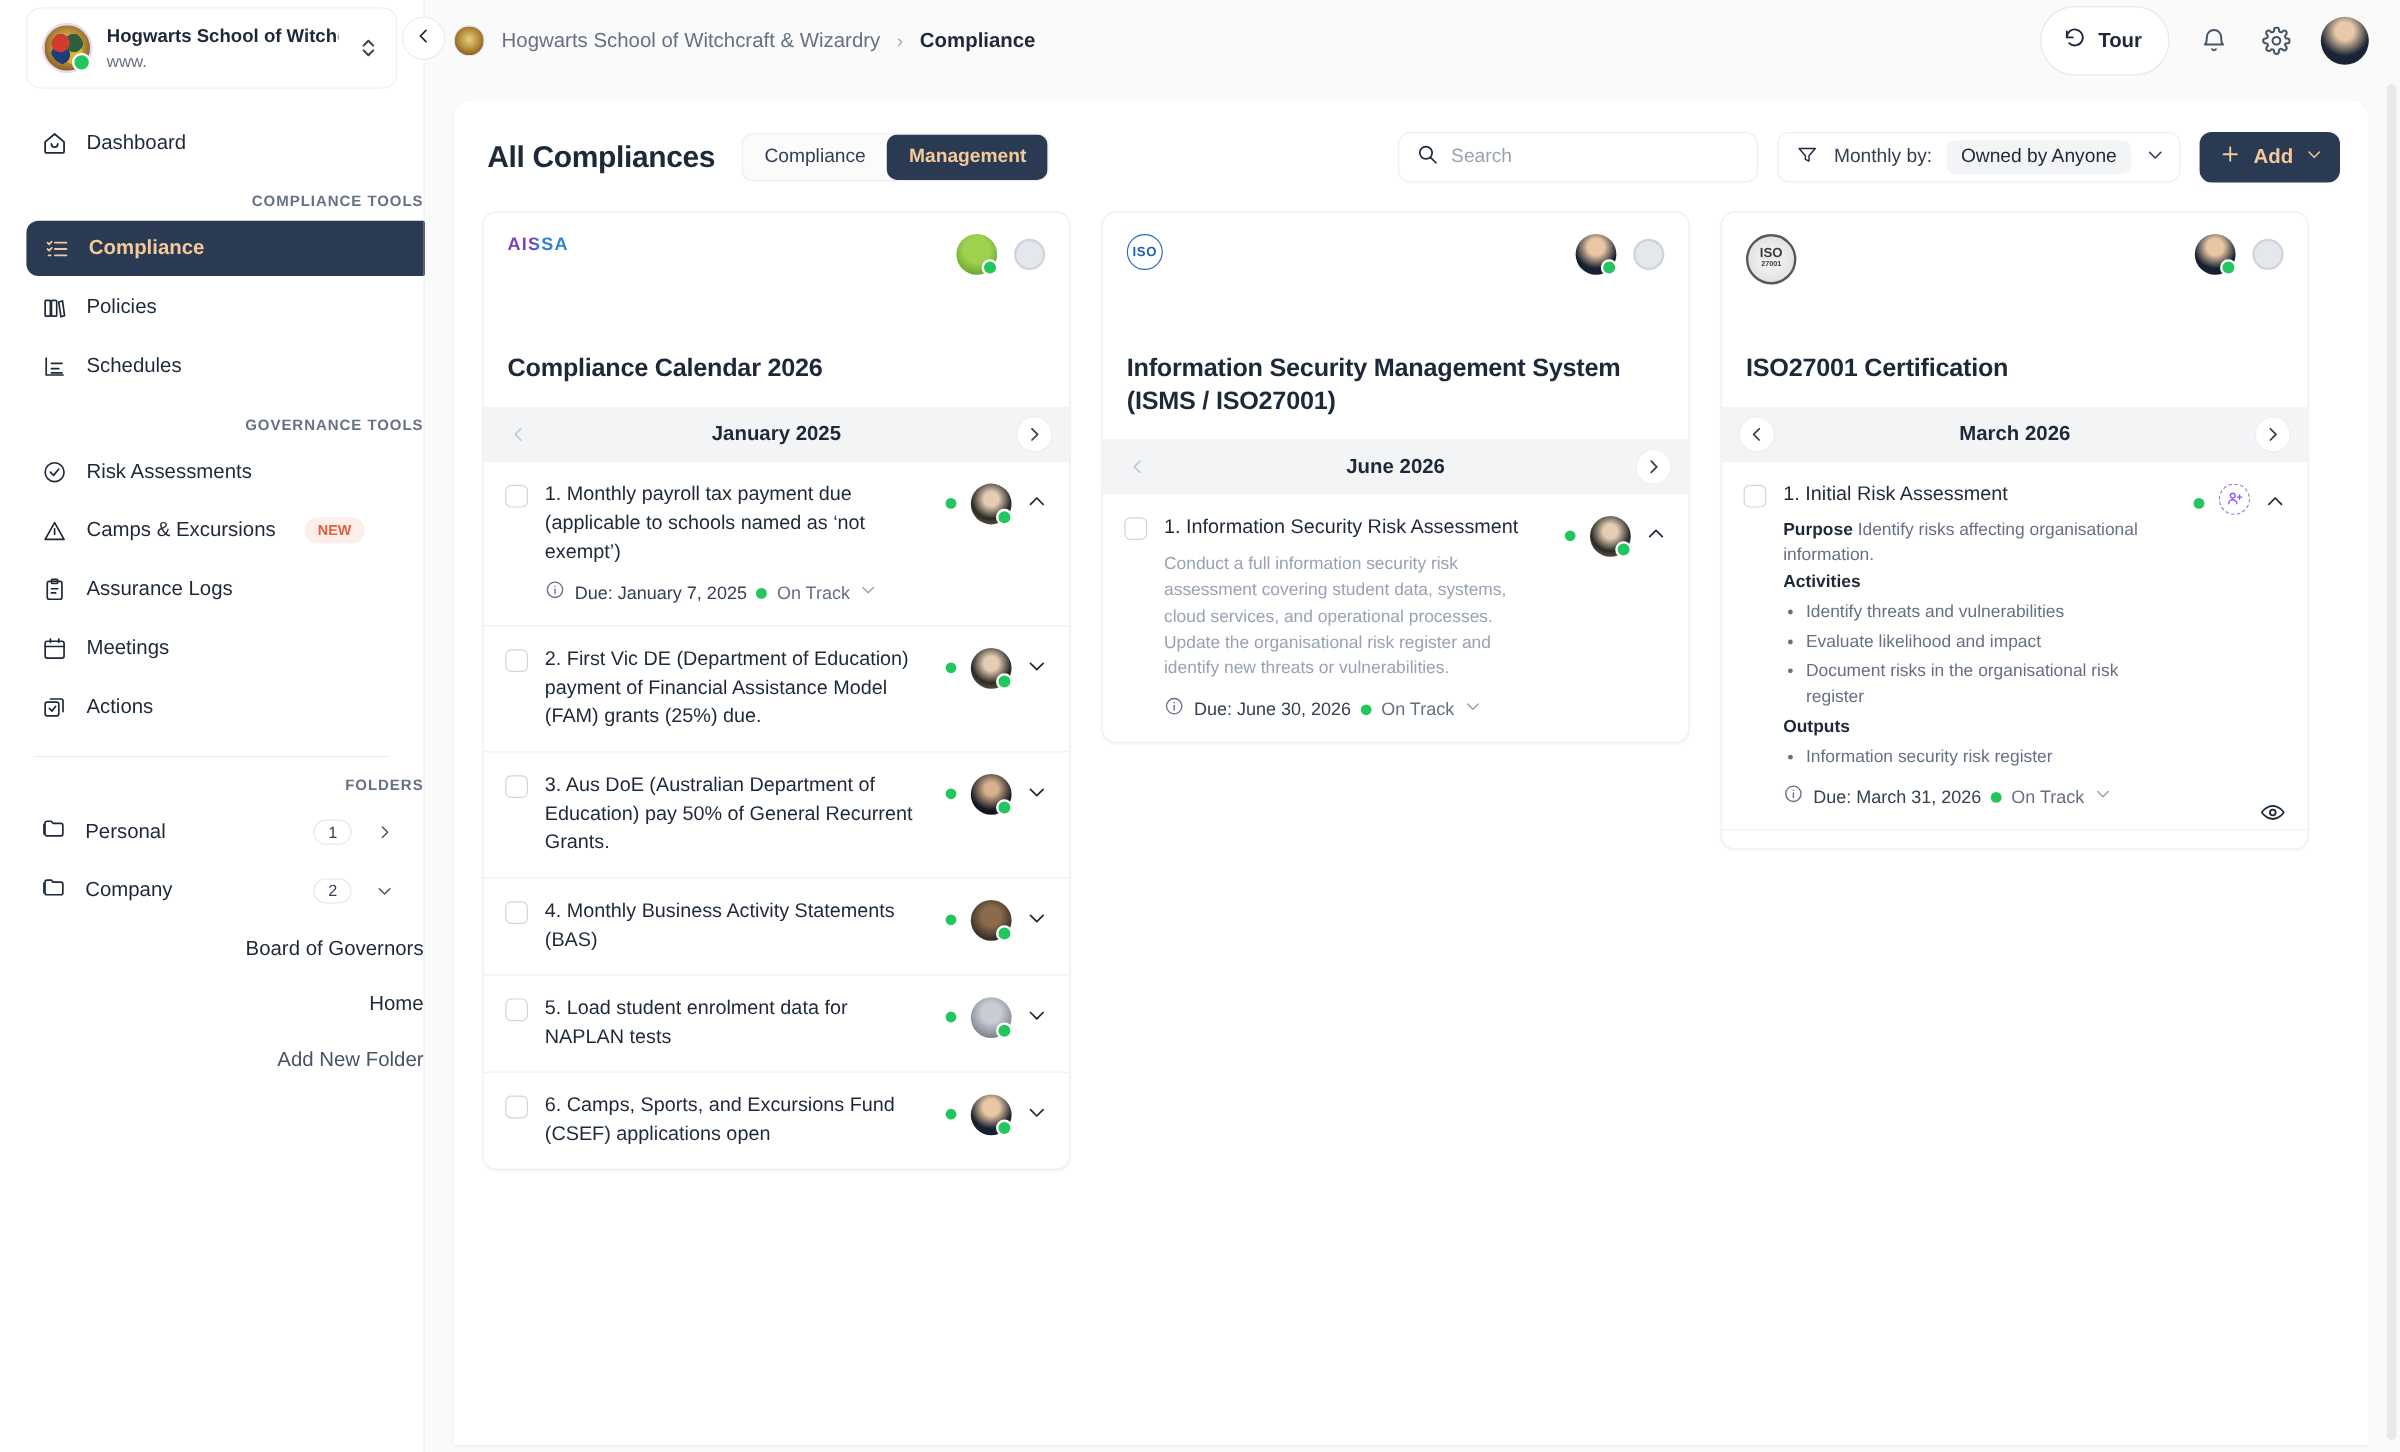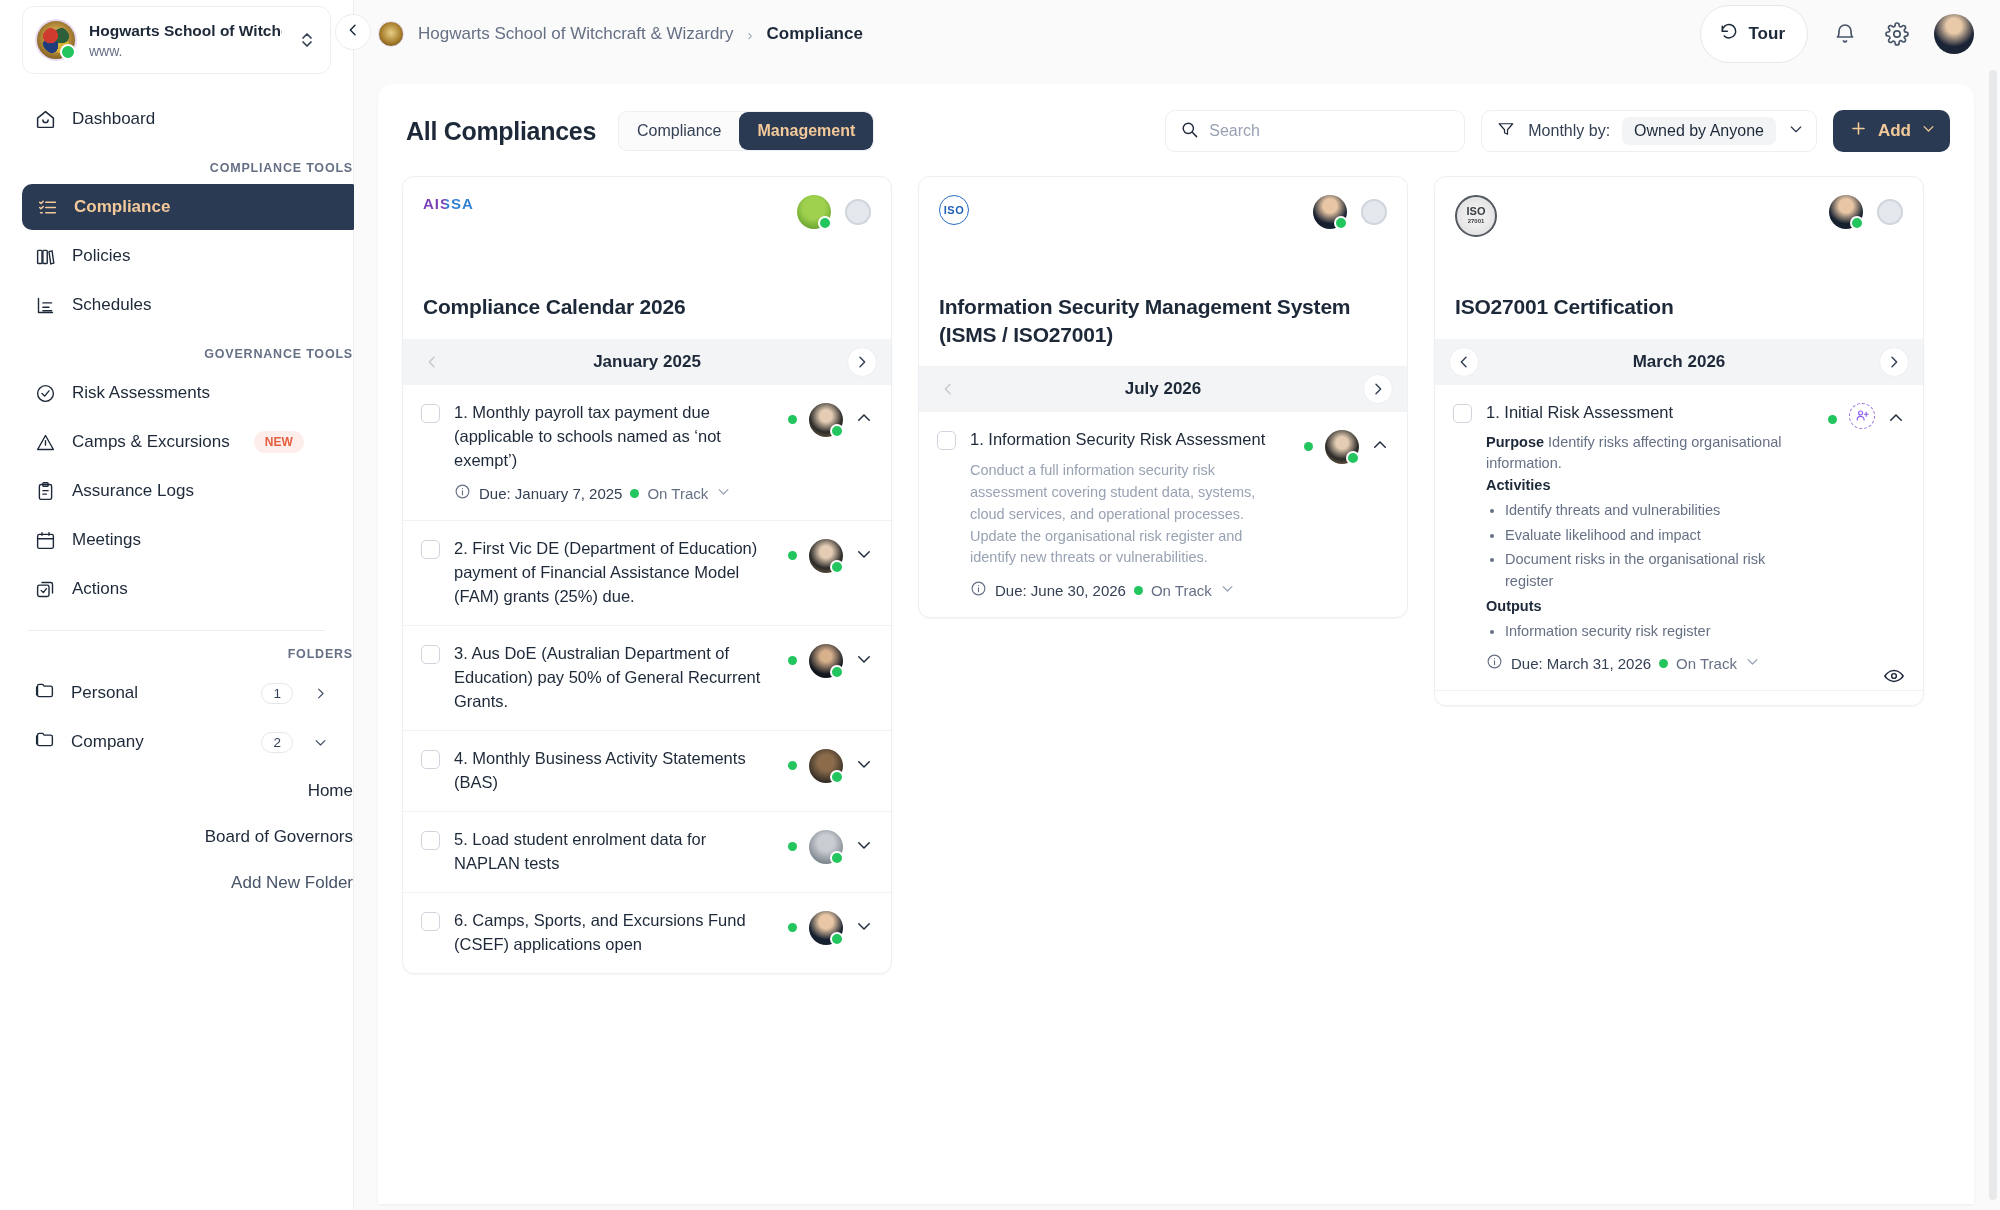--- a/index.html
+++ b/index.html
@@ -450,22 +450,22 @@
         </span>
         <span>Company</span>
         <span class="count">2</span>
         <span class="chev">
           <svg width="15" height="15" viewBox="0 0 24 24" fill="none" stroke="#475467" stroke-width="2" stroke-linecap="round" stroke-linejoin="round">
               <polyline points="5,9 12,16 19,9"></polyline>
             </svg>
         </span>
       </div>
 
+      <div class="subfolder">Board of Governors</div>
       <div class="subfolder">Home</div>
-      <div class="subfolder">Board of Governors</div>
       <div class="subfolder muted">Add New Folder</div>
     </nav>
 
     <div class="collapse-btn">
       <span>
         <svg width="16" height="16" viewBox="0 0 24 24" fill="none" stroke="#1d2939" stroke-width="2.2" stroke-linecap="round" stroke-linejoin="round">
             <polyline points="15,5 8,12 15,19"></polyline>
           </svg>
       </span>
     </div>
@@ -708,21 +708,21 @@
             </div>
           </div>
           <div class="card-title">Information Security Management System (ISMS / ISO27001)</div>
 
           <div class="month-bar">
             <span class="month-arrow dim">
               <svg width="16" height="16" viewBox="0 0 24 24" fill="none" stroke="currentColor" stroke-width="2.2" stroke-linecap="round" stroke-linejoin="round">
                   <polyline points="15,5 8,12 15,19"></polyline>
                 </svg>
             </span>
-            <span class="month-label">July 2026</span>
+            <span class="month-label">June 2026</span>
             <span class="month-arrow">
               <svg width="16" height="16" viewBox="0 0 24 24" fill="none" stroke="currentColor" stroke-width="2.2" stroke-linecap="round" stroke-linejoin="round">
                   <polyline points="9,5 16,12 9,19"></polyline>
                 </svg>
             </span>
           </div>
 
           <div class="task">
             <span class="cbx"></span>
             <div class="task-body">

